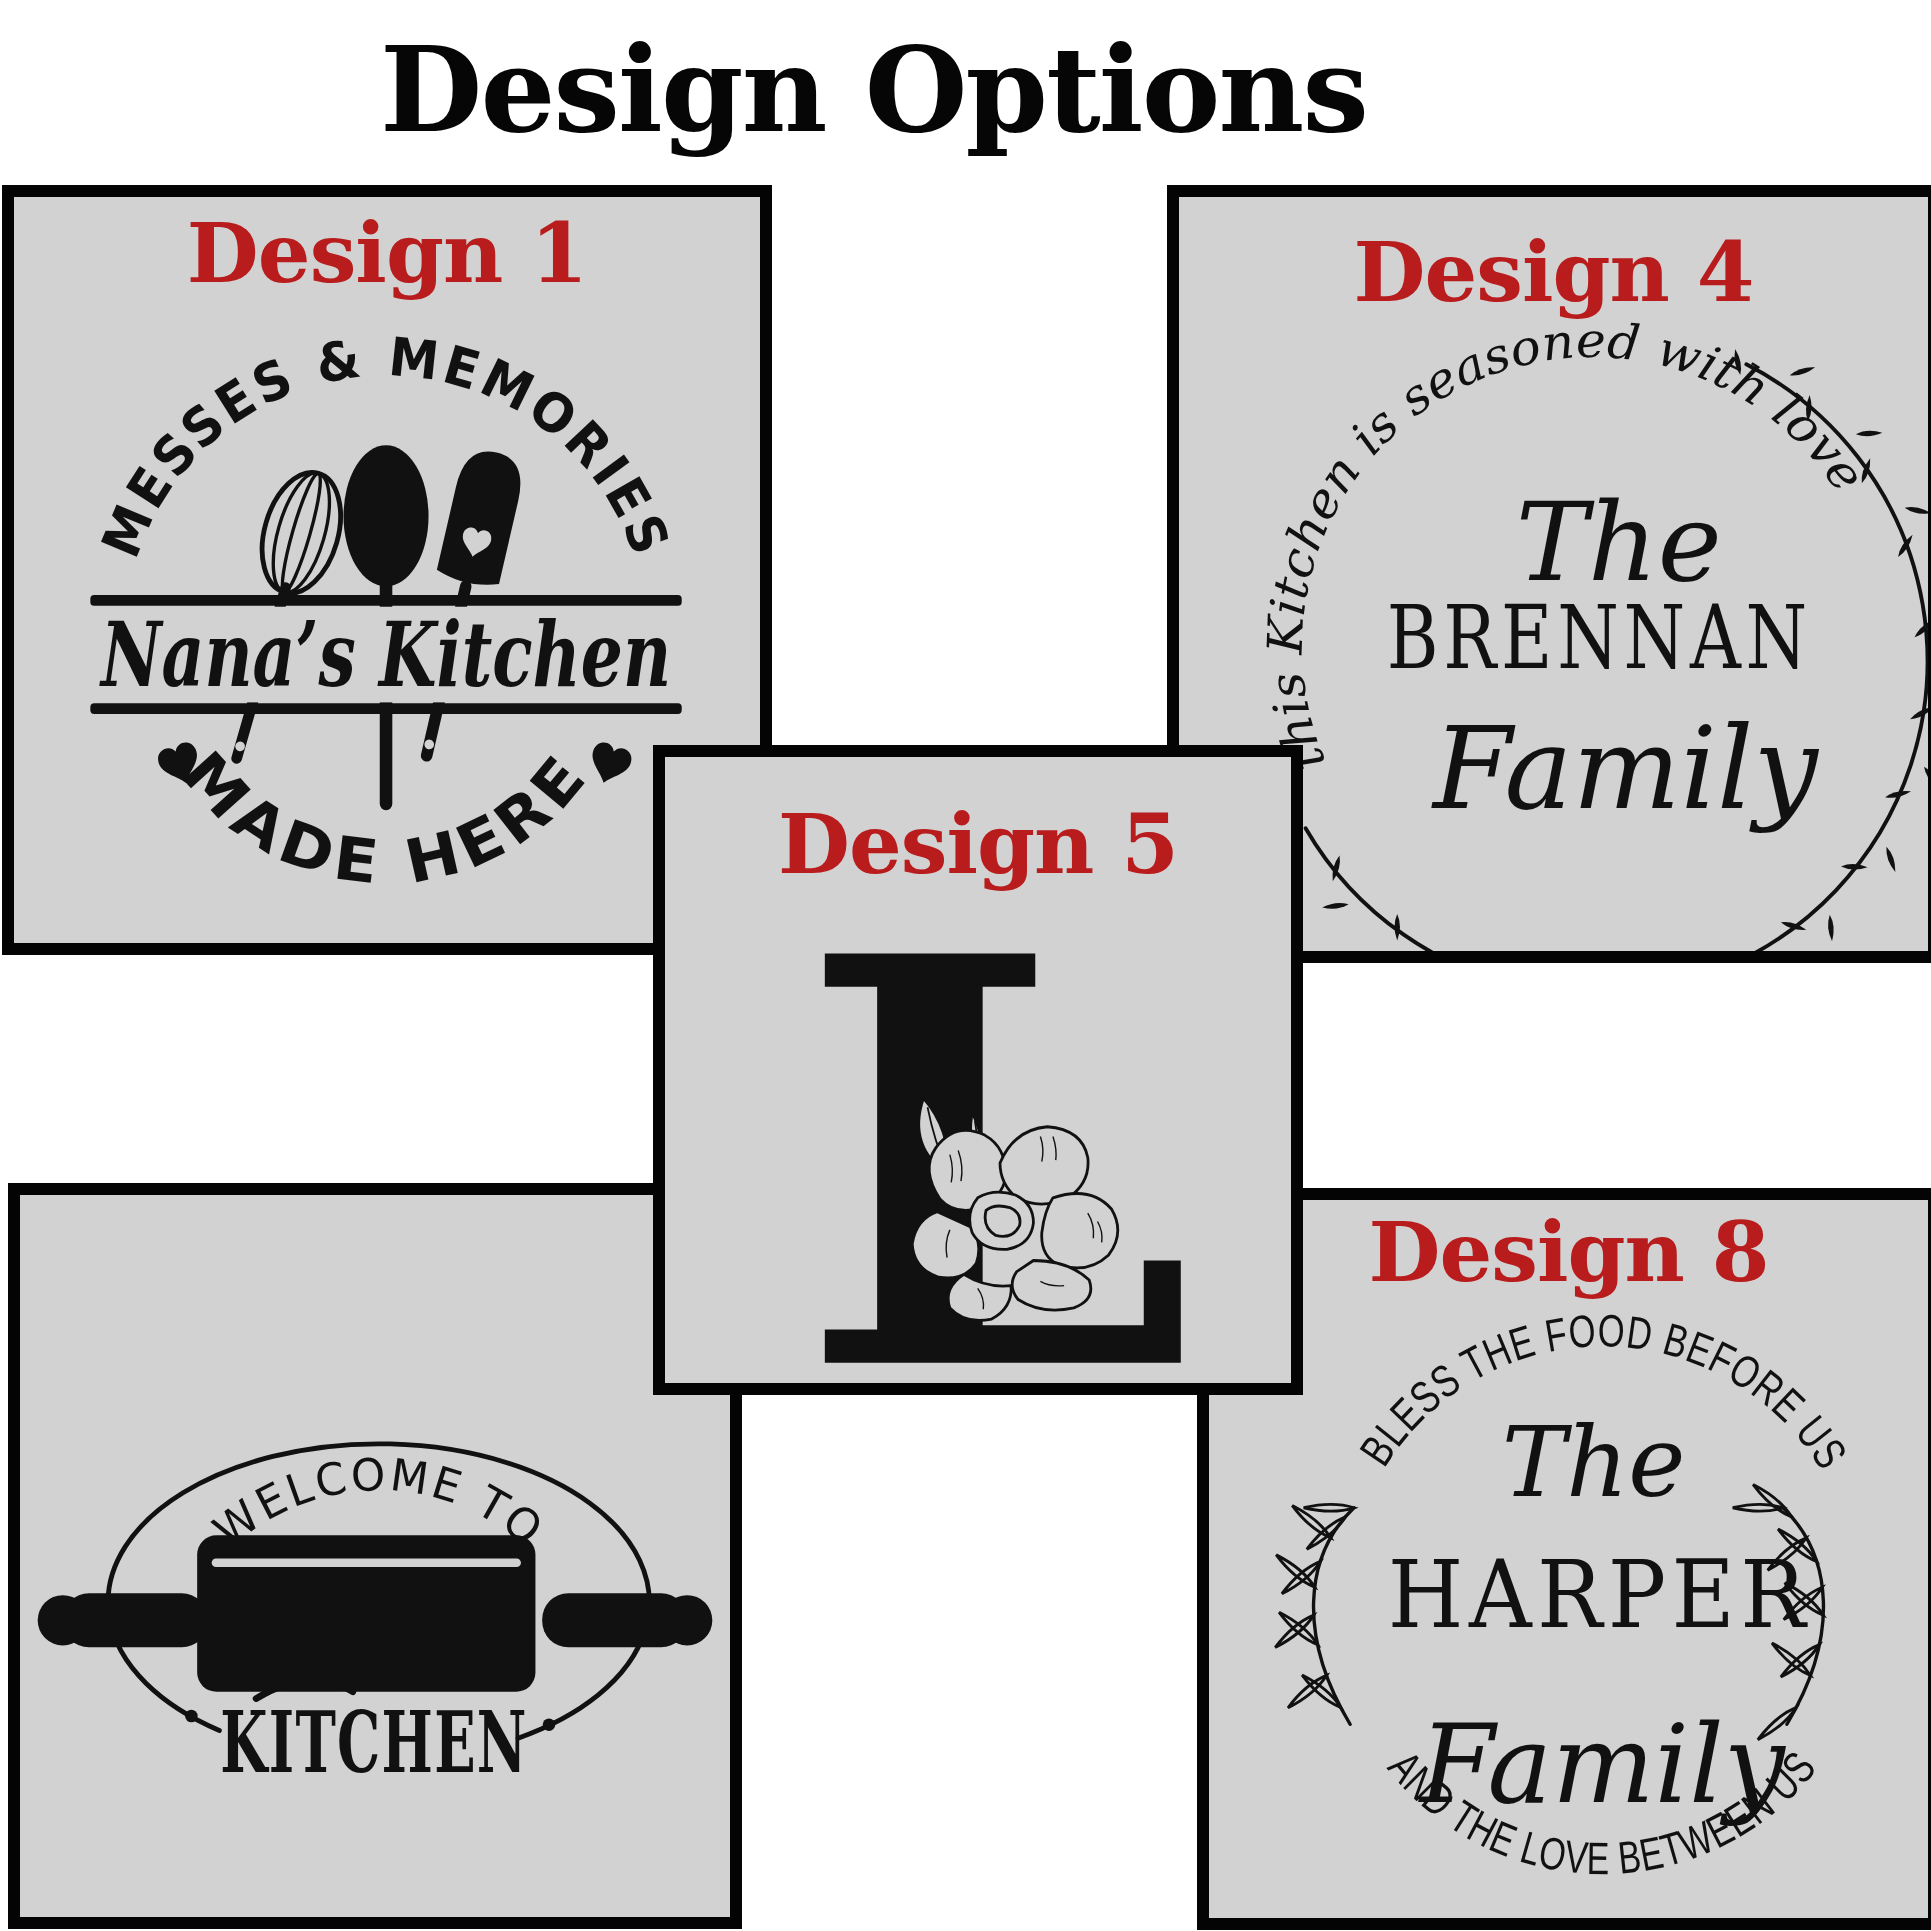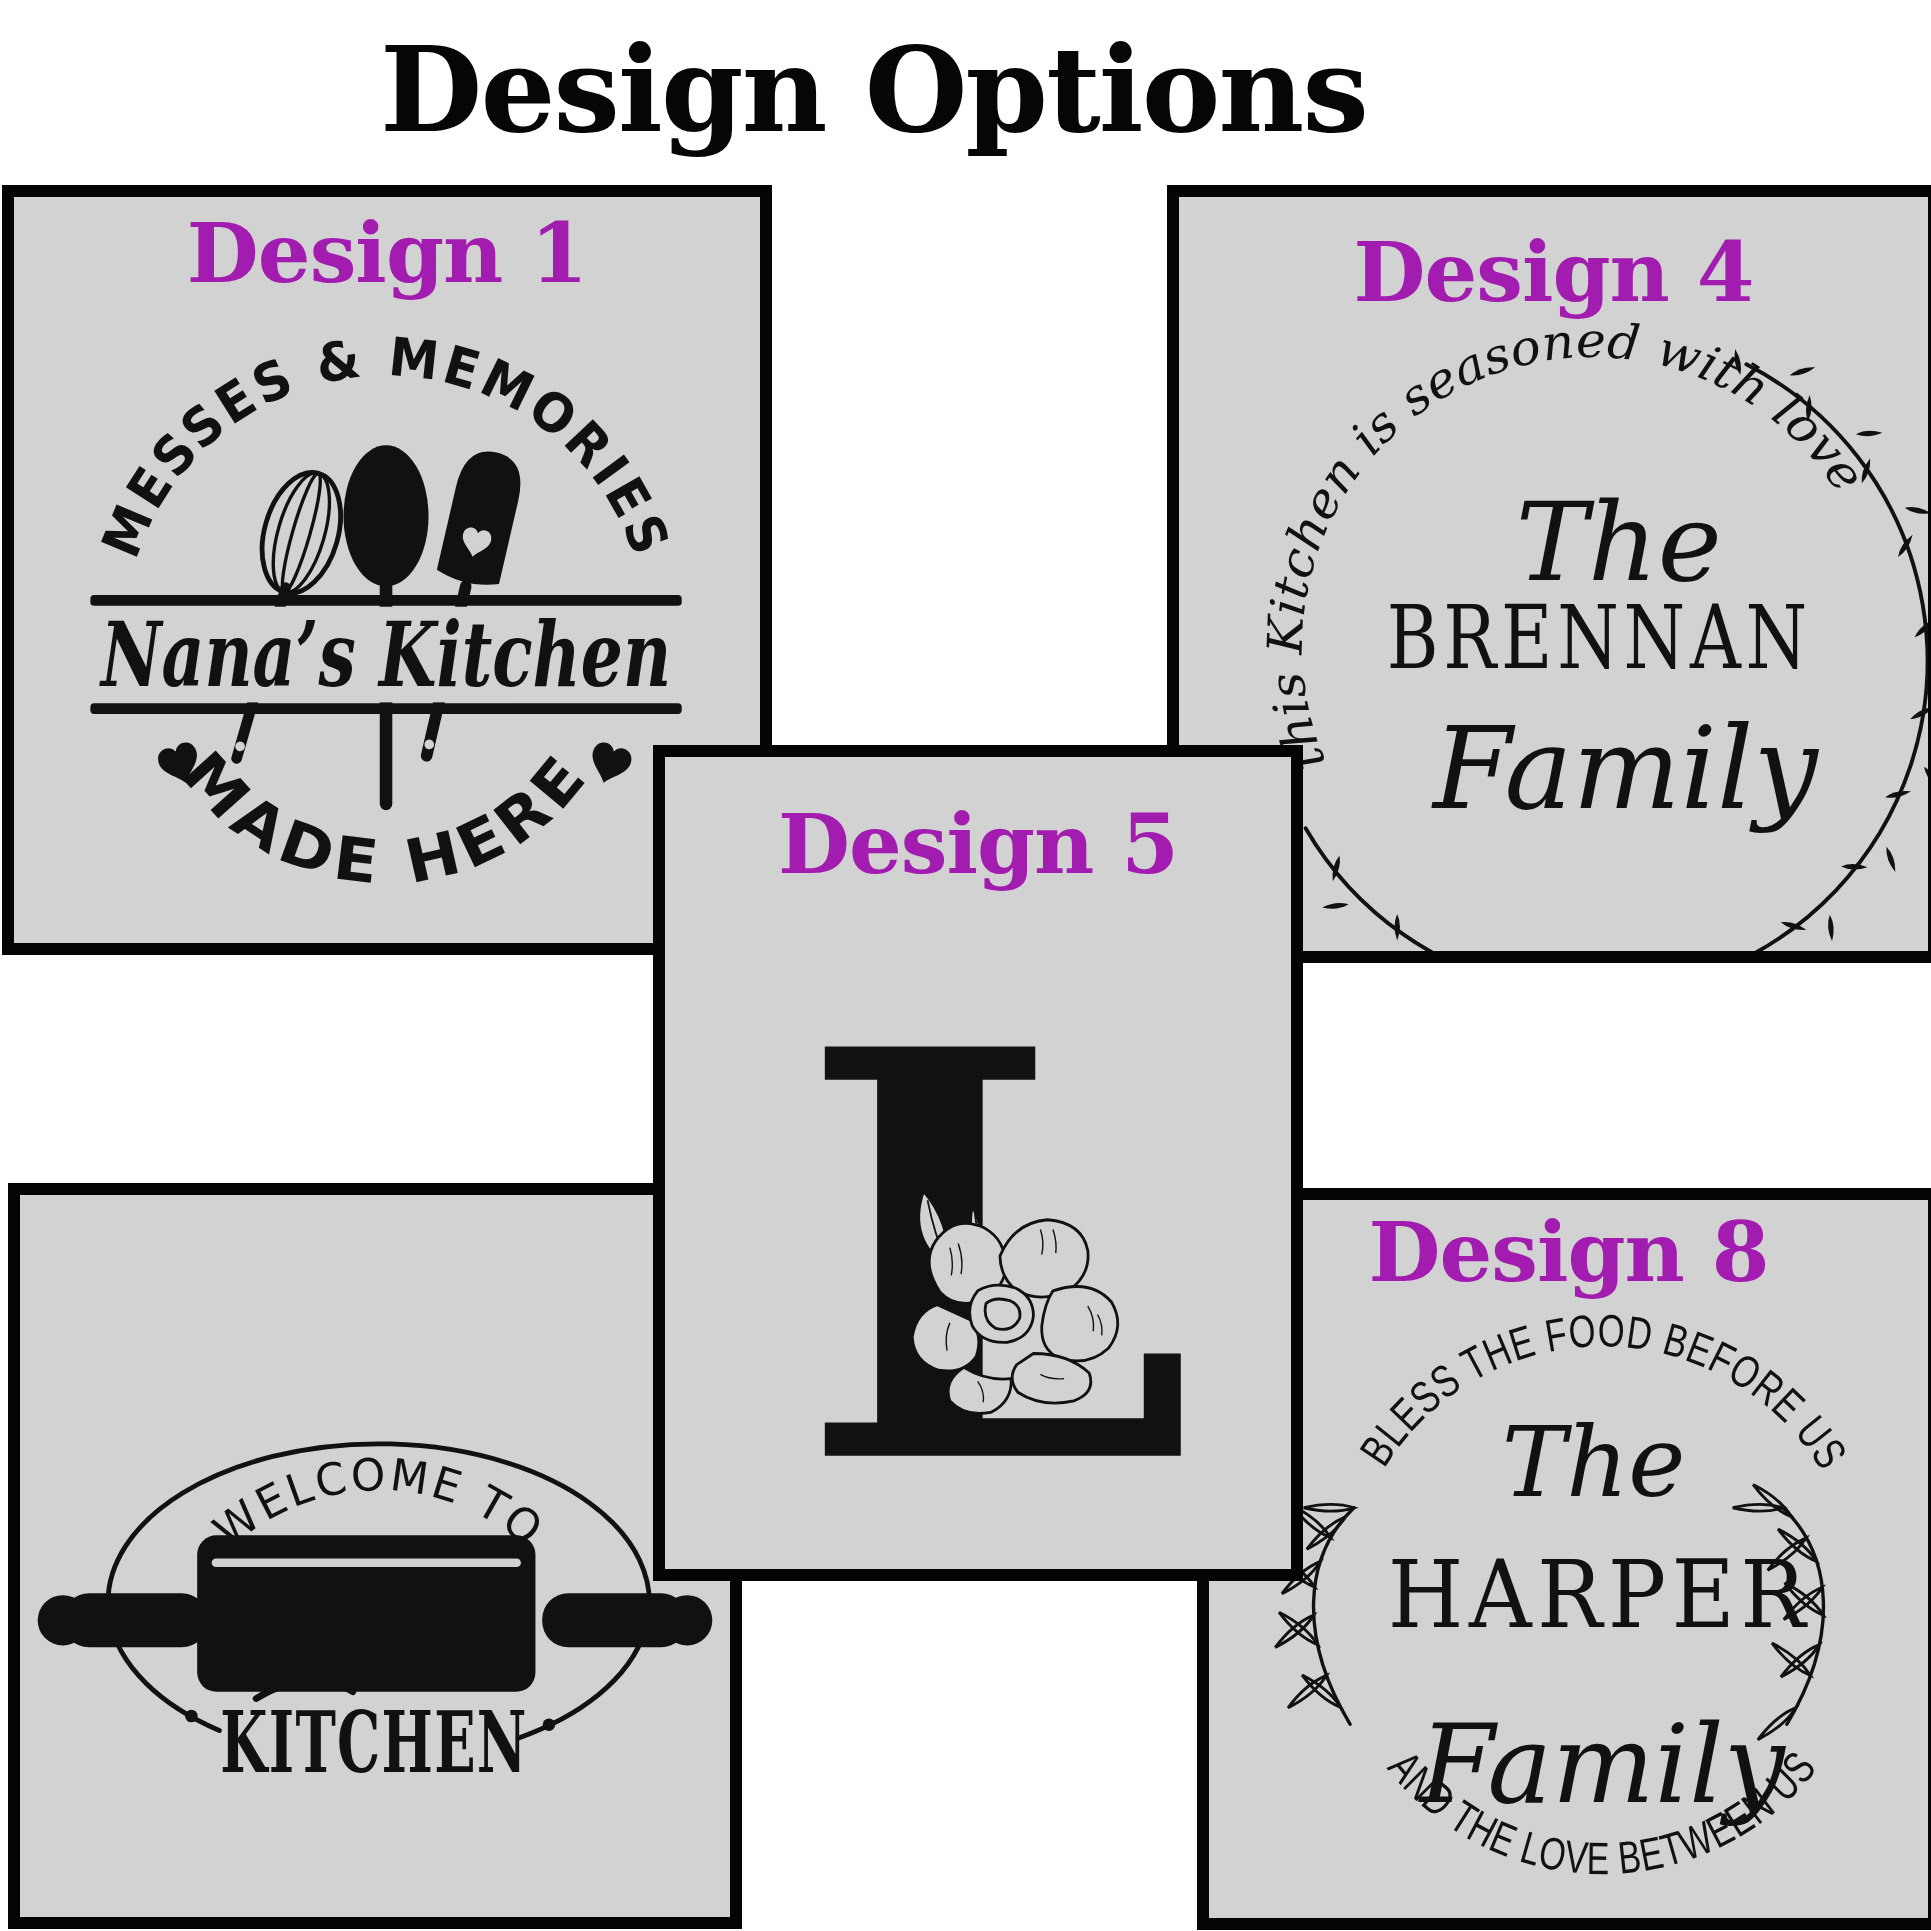--- a/index.html
+++ b/index.html
@@ -2,27 +2,27 @@
 <html><head>
 <meta charset="utf-8">
 <style>
   html,body{margin:0;padding:0;width:1931px;height:1931px;overflow:hidden;background:#ffffff;}
   .page-title{position:absolute;top:17.4px;left:0;width:1747px;text-align:center;
     font-family:"DejaVu Serif",serif;font-weight:800;font-size:118px;line-height:145px;
     letter-spacing:-1.9px;color:#060606;}
   .panel{position:absolute;background:#d2d2d2;border:12.6px solid #040404;box-sizing:border-box;}
   .panel-title{position:absolute;left:0;right:0;text-align:center;
     font-family:"DejaVu Serif",serif;font-weight:800;font-size:83px;line-height:97px;
-    letter-spacing:-1px;color:#a21caf;}
+    letter-spacing:-1px;color:#b91c1c;}
   .art{position:absolute;left:0;top:0;width:100%;height:100%;}
   #panel1{left:1.9px;top:185px;width:770px;height:770px;z-index:1;}
   #panel2{left:1167px;top:185px;width:773px;height:778px;z-index:1;}
   #panel3{left:7.7px;top:1183px;width:734px;height:746px;z-index:1;}
   #panel4{left:1197px;top:1188px;width:743px;height:742px;z-index:1;}
-  #panel5{left:653px;top:745px;width:650px;height:836px;z-index:2;}
+  #panel5{left:653px;top:745px;width:650px;height:650px;z-index:2;}
   svg text{fill:#111111;}
 </style>
 </head>
 <body>
 
 <div class="page-title">Design Options</div>
 
 <div class="panel" id="panel1">
   <svg class="art" viewBox="0 0 772 772">
     <defs>

